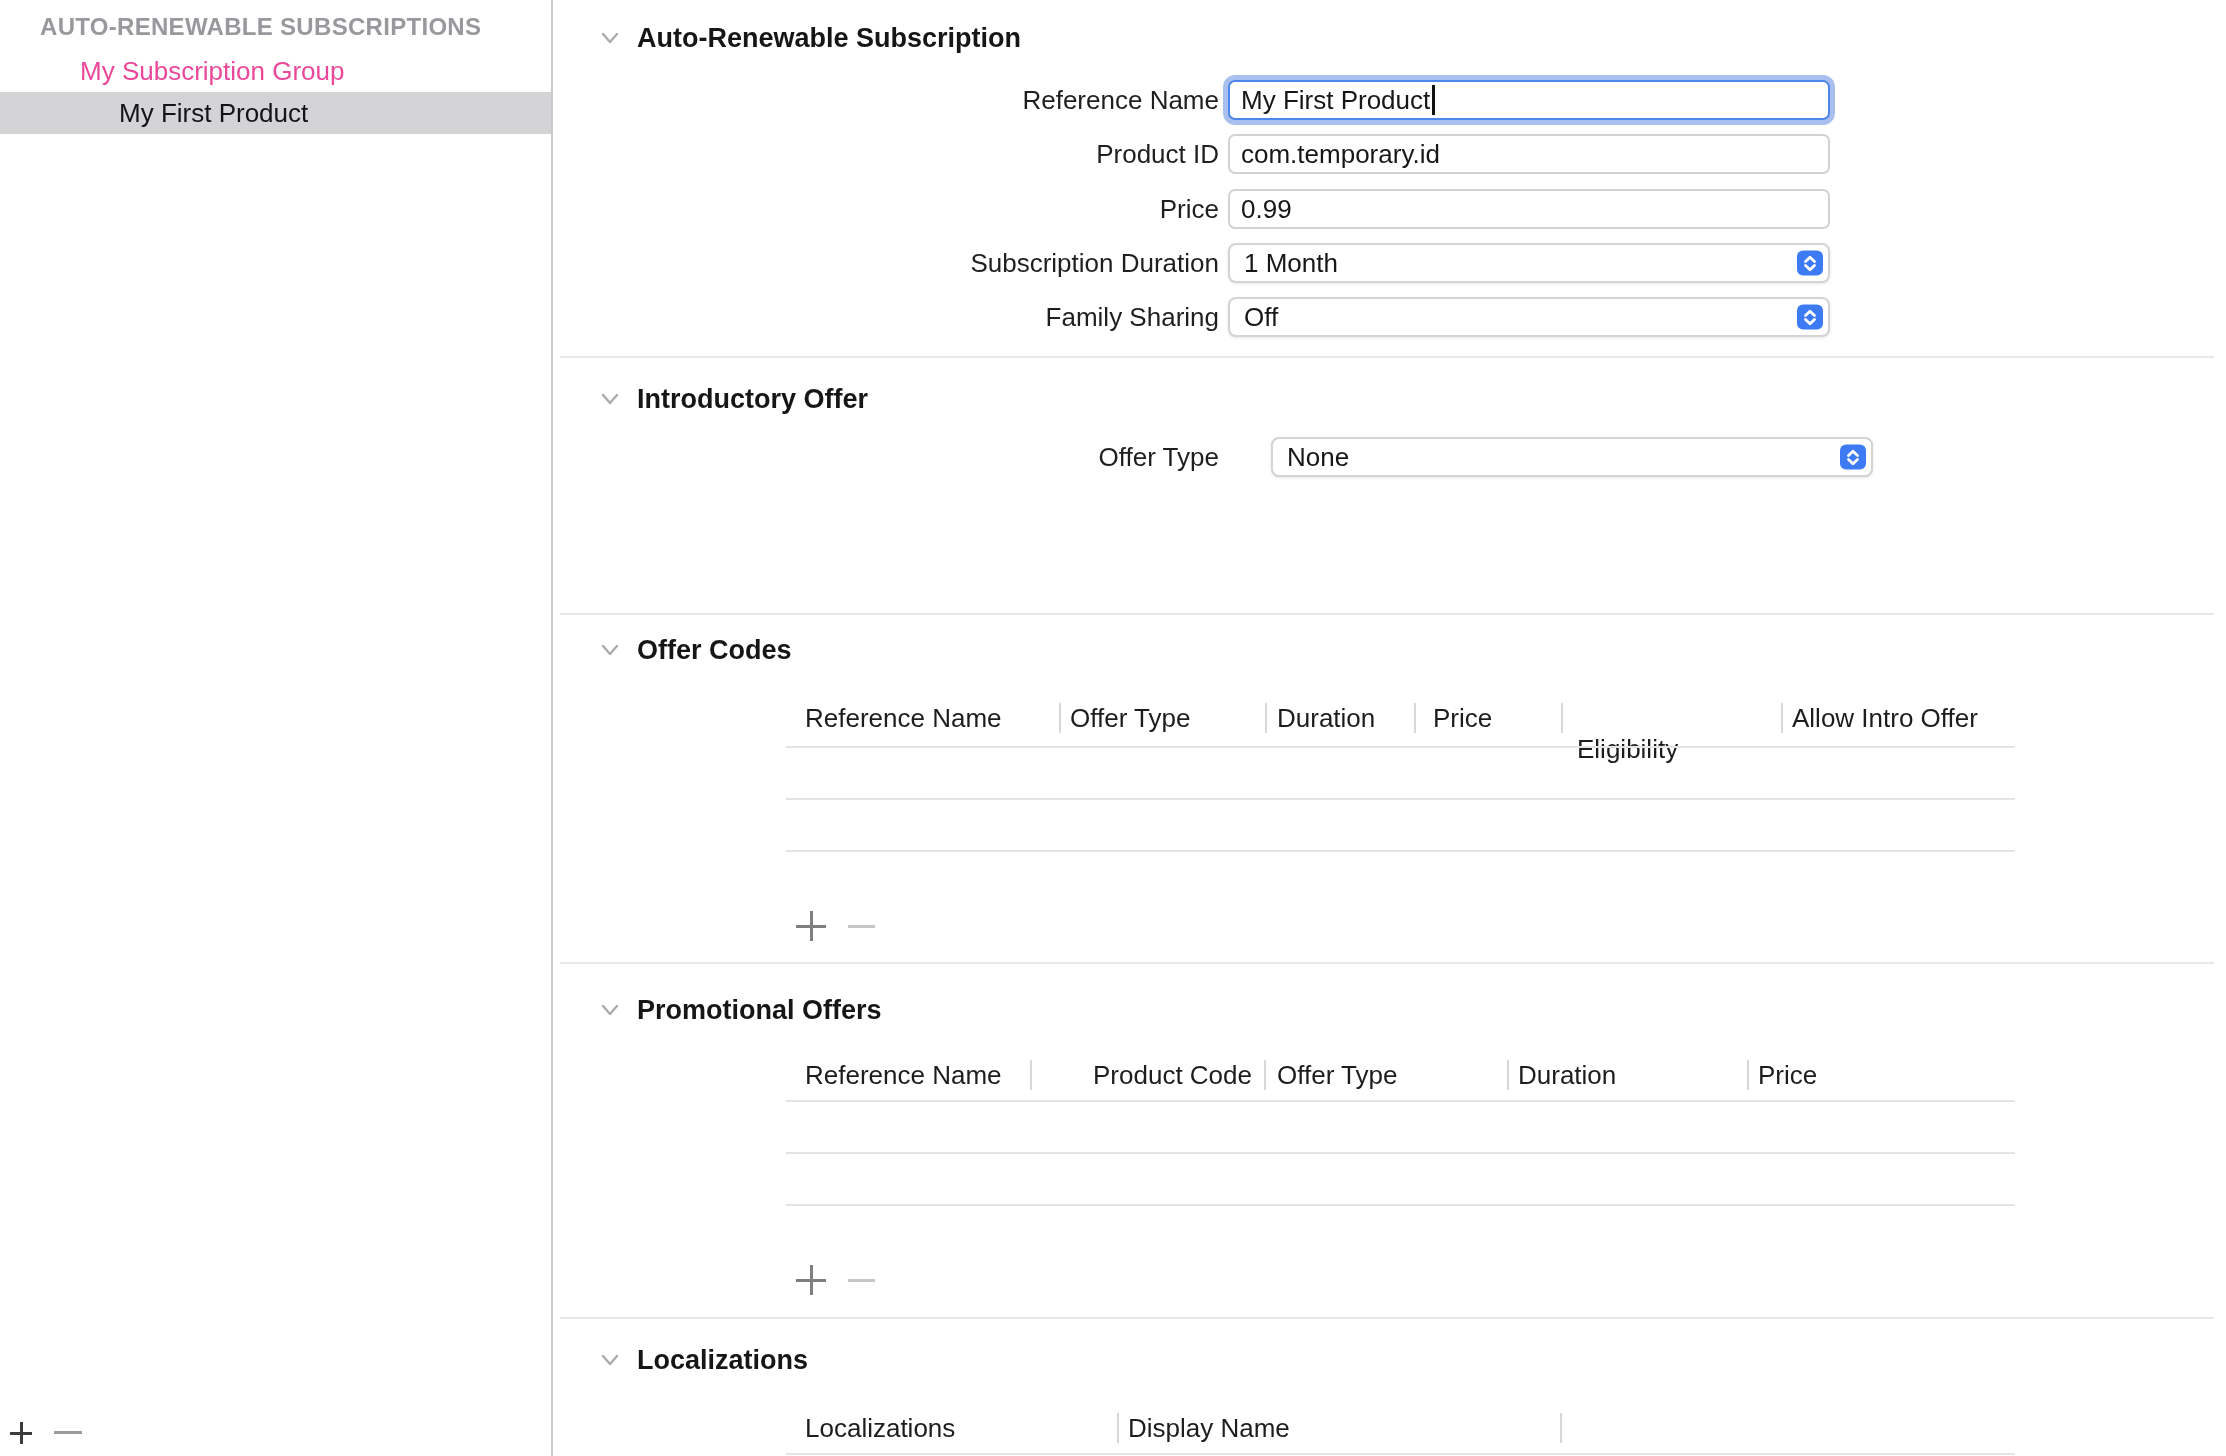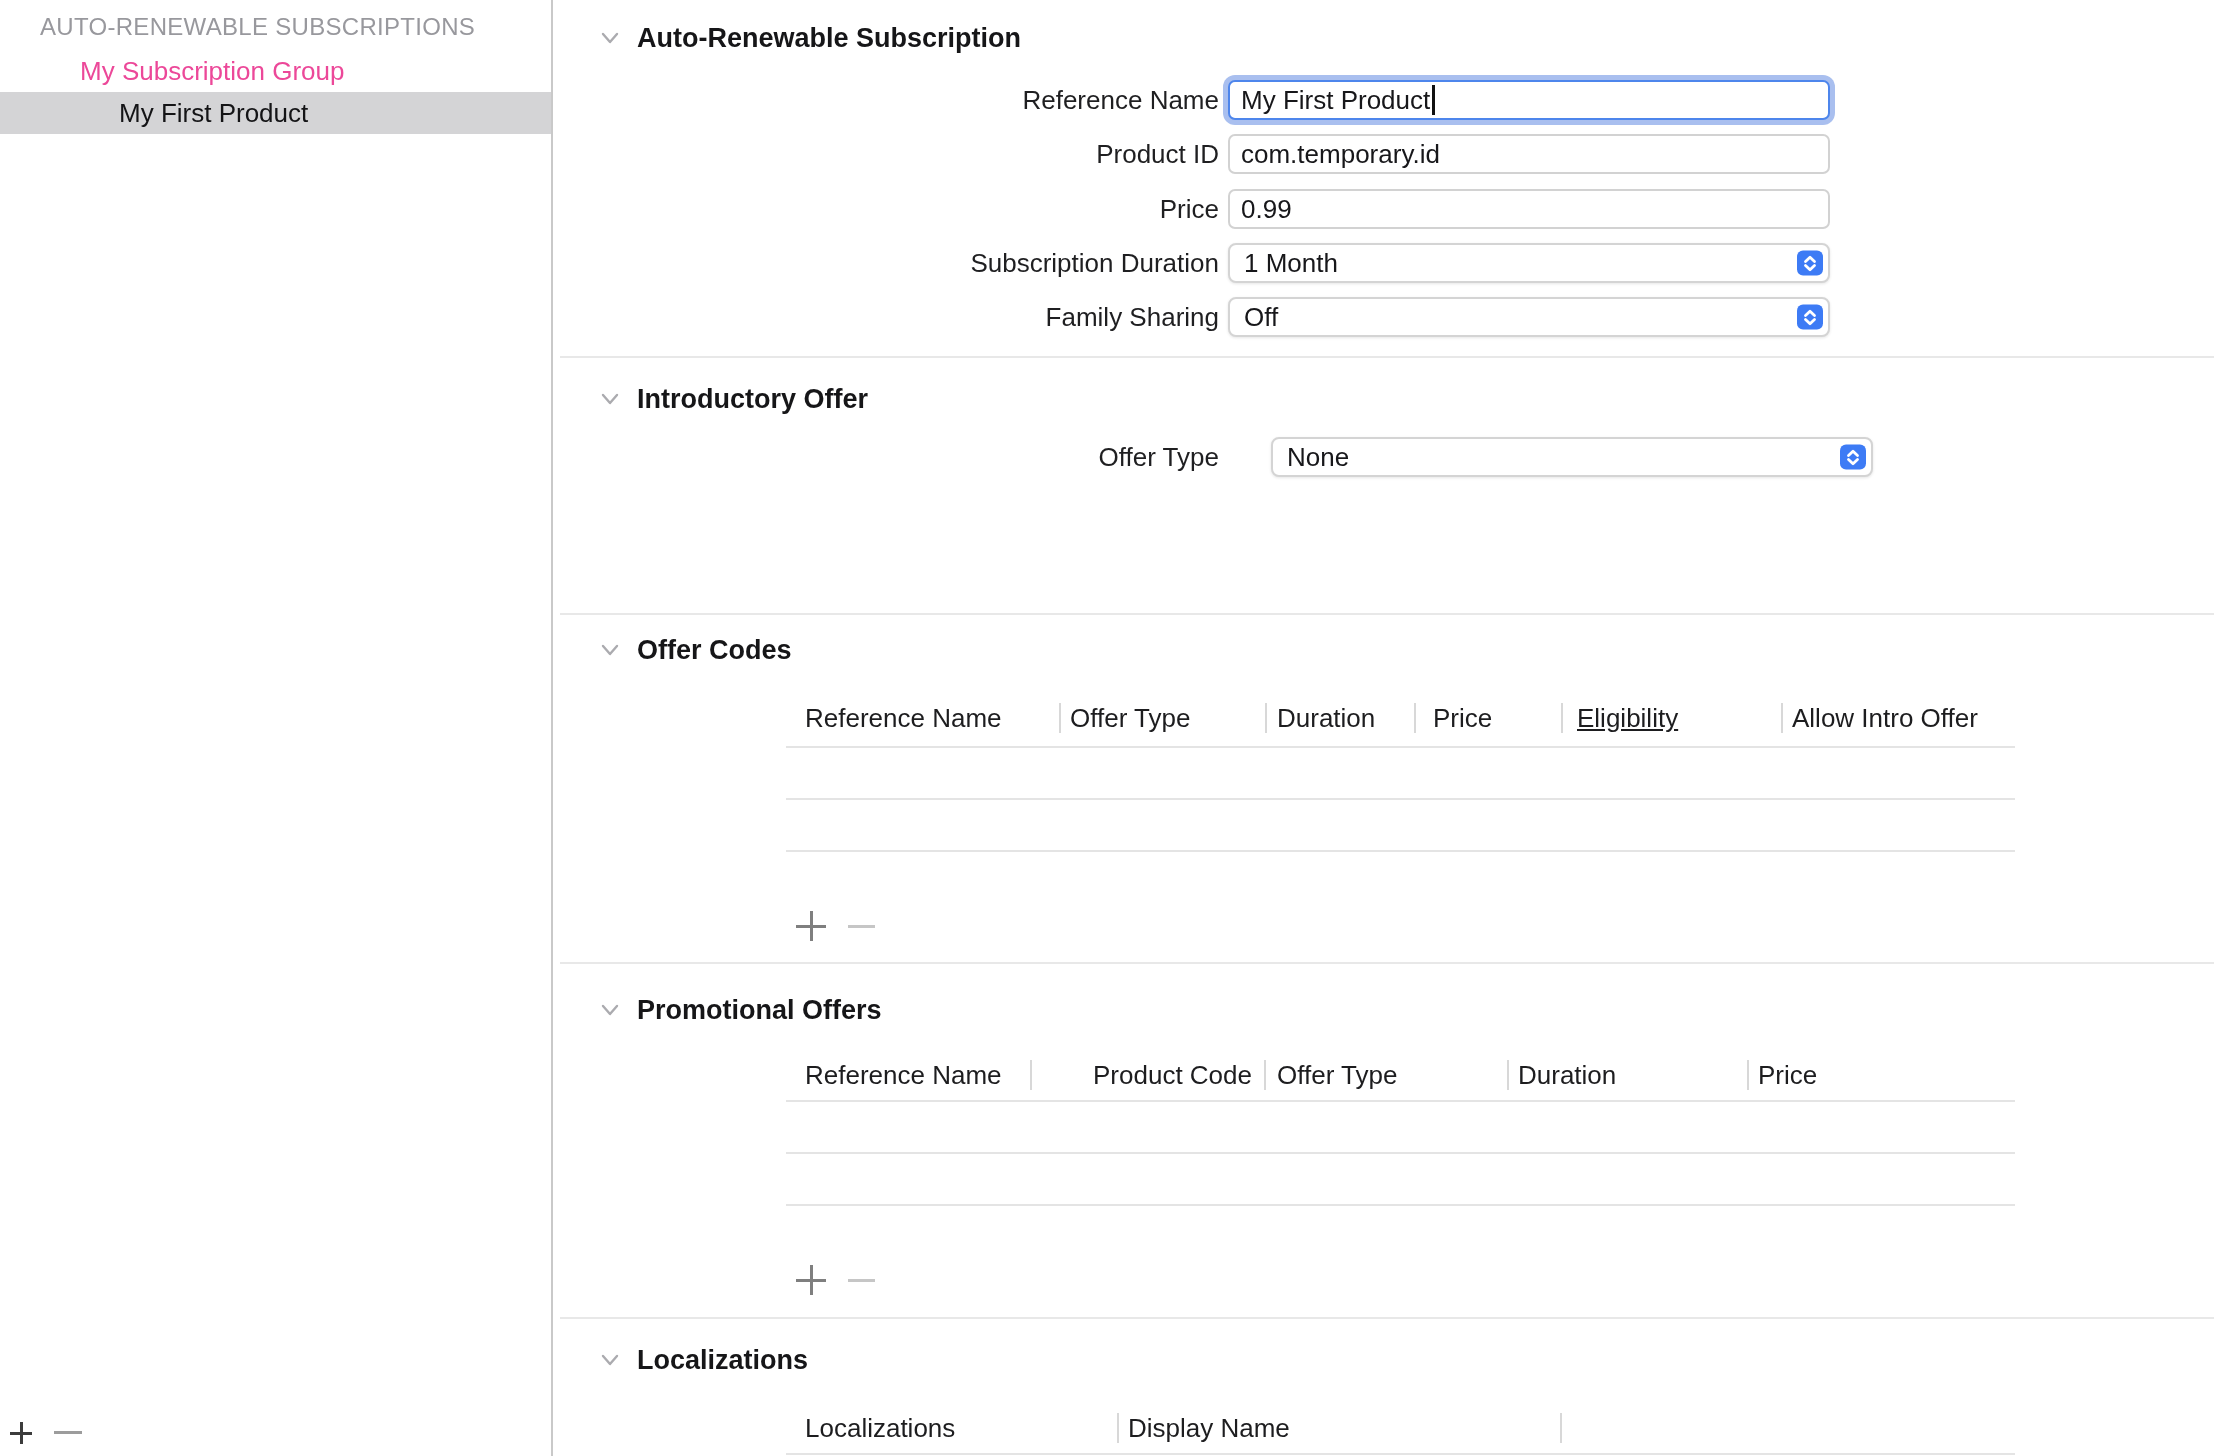--- a/index.html
+++ b/index.html
@@ -6,21 +6,21 @@
   body {
     width:2226px; height:1456px; position:relative; overflow:hidden;
     background:#ffffff; color:#1d1d1f;
     font-family:"Liberation Sans","DejaVu Sans",sans-serif;
     font-size:26px;
   }
   
   .sidebar { position:absolute; left:0; top:0; width:551px; height:1456px;
              background:#ffffff; border-right:2px solid #c9c9c9; }
   .sb-header { position:absolute; left:40px; top:12px; height:30px; line-height:30px;
-               font-size:24px; font-weight:400; color:#98989d; letter-spacing:.3px; white-space:nowrap;text-align:right; }
+               font-size:24px; font-weight:700; color:#98989d; letter-spacing:.3px; white-space:nowrap;text-align:right; }
   .sb-item { position:absolute; height:42px; line-height:42px; font-size:26px; color:#ec4899; white-space:nowrap; }
   .sb-sel  { position:absolute; left:0; top:92px; width:551px; height:42px; background:#d4d4d6; }
   .sb-sel span { position:absolute; left:119px; height:42px; line-height:42px; font-size:26px; color:#141416; white-space:nowrap; }
   
   .icon-plus { position:absolute; width:30px; height:30px; color:#7f7f7f; }
   .icon-plus::before { content:""; position:absolute; left:0; top:13.5px; width:30px; height:3px; background:currentColor; }
   .icon-plus::after  { content:""; position:absolute; left:13.5px; top:0; width:3px; height:30px; background:currentColor; }
   .icon-plus.small { width:22px; height:22px; color:#3c3c3c; }
   .icon-plus.small::before { top:9.5px; width:22px; }
   .icon-plus.small::after  { left:9.5px; height:22px; }
@@ -143,21 +143,21 @@
       </svg>
   </span>
   <span class="sec-title">Offer Codes</span>
 </div>
 
 <div>
   <span class="th" style="left:805px;  top:699px;">Reference Name</span>
   <span class="th" style="left:1070px; top:699px;">Offer Type</span>
   <span class="th" style="left:1277px; top:699px;">Duration</span>
   <span class="th" style="left:1433px; top:699px;">Price</span>
-  <span class="th" style="left:1577px; top:699px;text-decoration:underline;">Eligibility</span>
+  <span class="th" style="left:1577px; top:730px;">Eligibility</span>
   <span class="th" style="left:1792px; top:699px;">Allow Intro Offer</span>
   <span class="vsep" style="left:1059px; top:703px;"></span>
   <span class="vsep" style="left:1265px; top:703px;"></span>
   <span class="vsep" style="left:1414px; top:703px;"></span>
   <span class="vsep" style="left:1561px; top:703px;"></span>
   <span class="vsep" style="left:1781px; top:703px;"></span>
   <div class="hline" style="top:746px;"></div>
   <div class="hline" style="top:798px;"></div>
   <div class="hline" style="top:850px;"></div>
   <div class="icon-plus" style="left:796px; top:911px;"></div>

